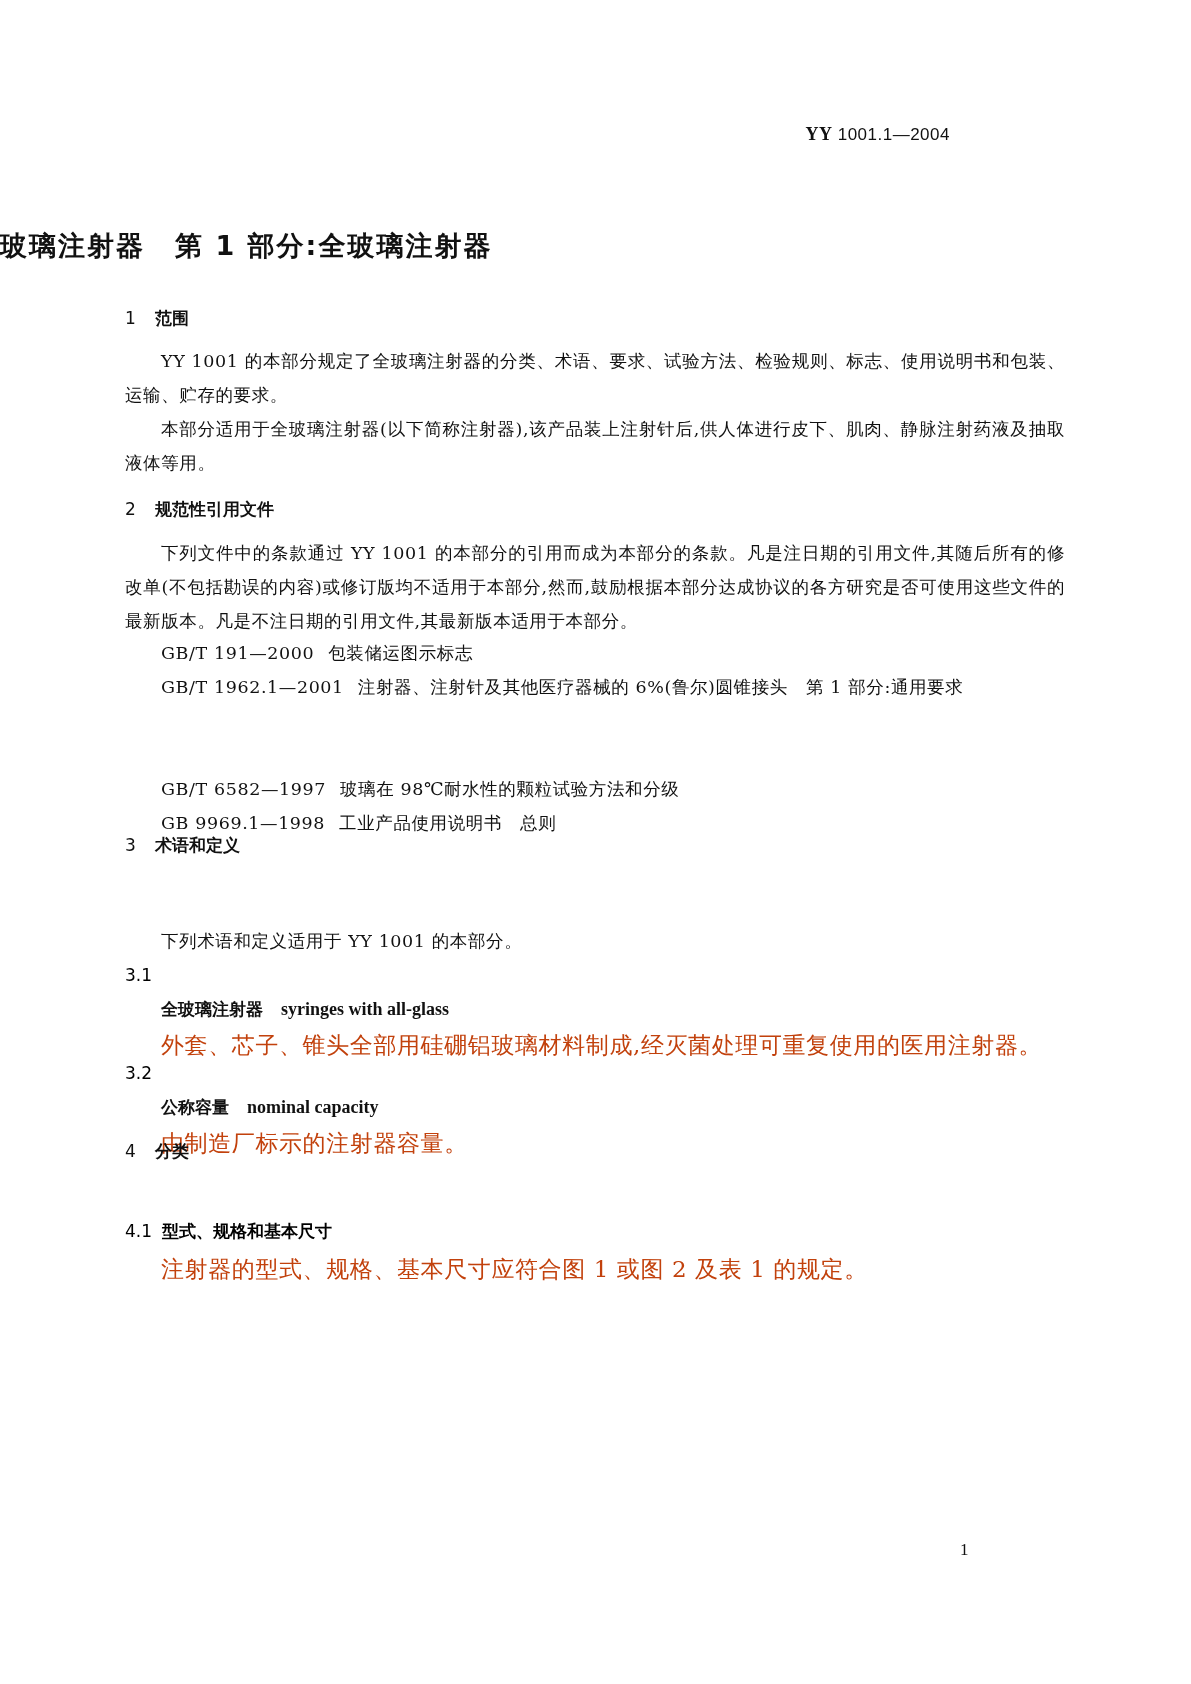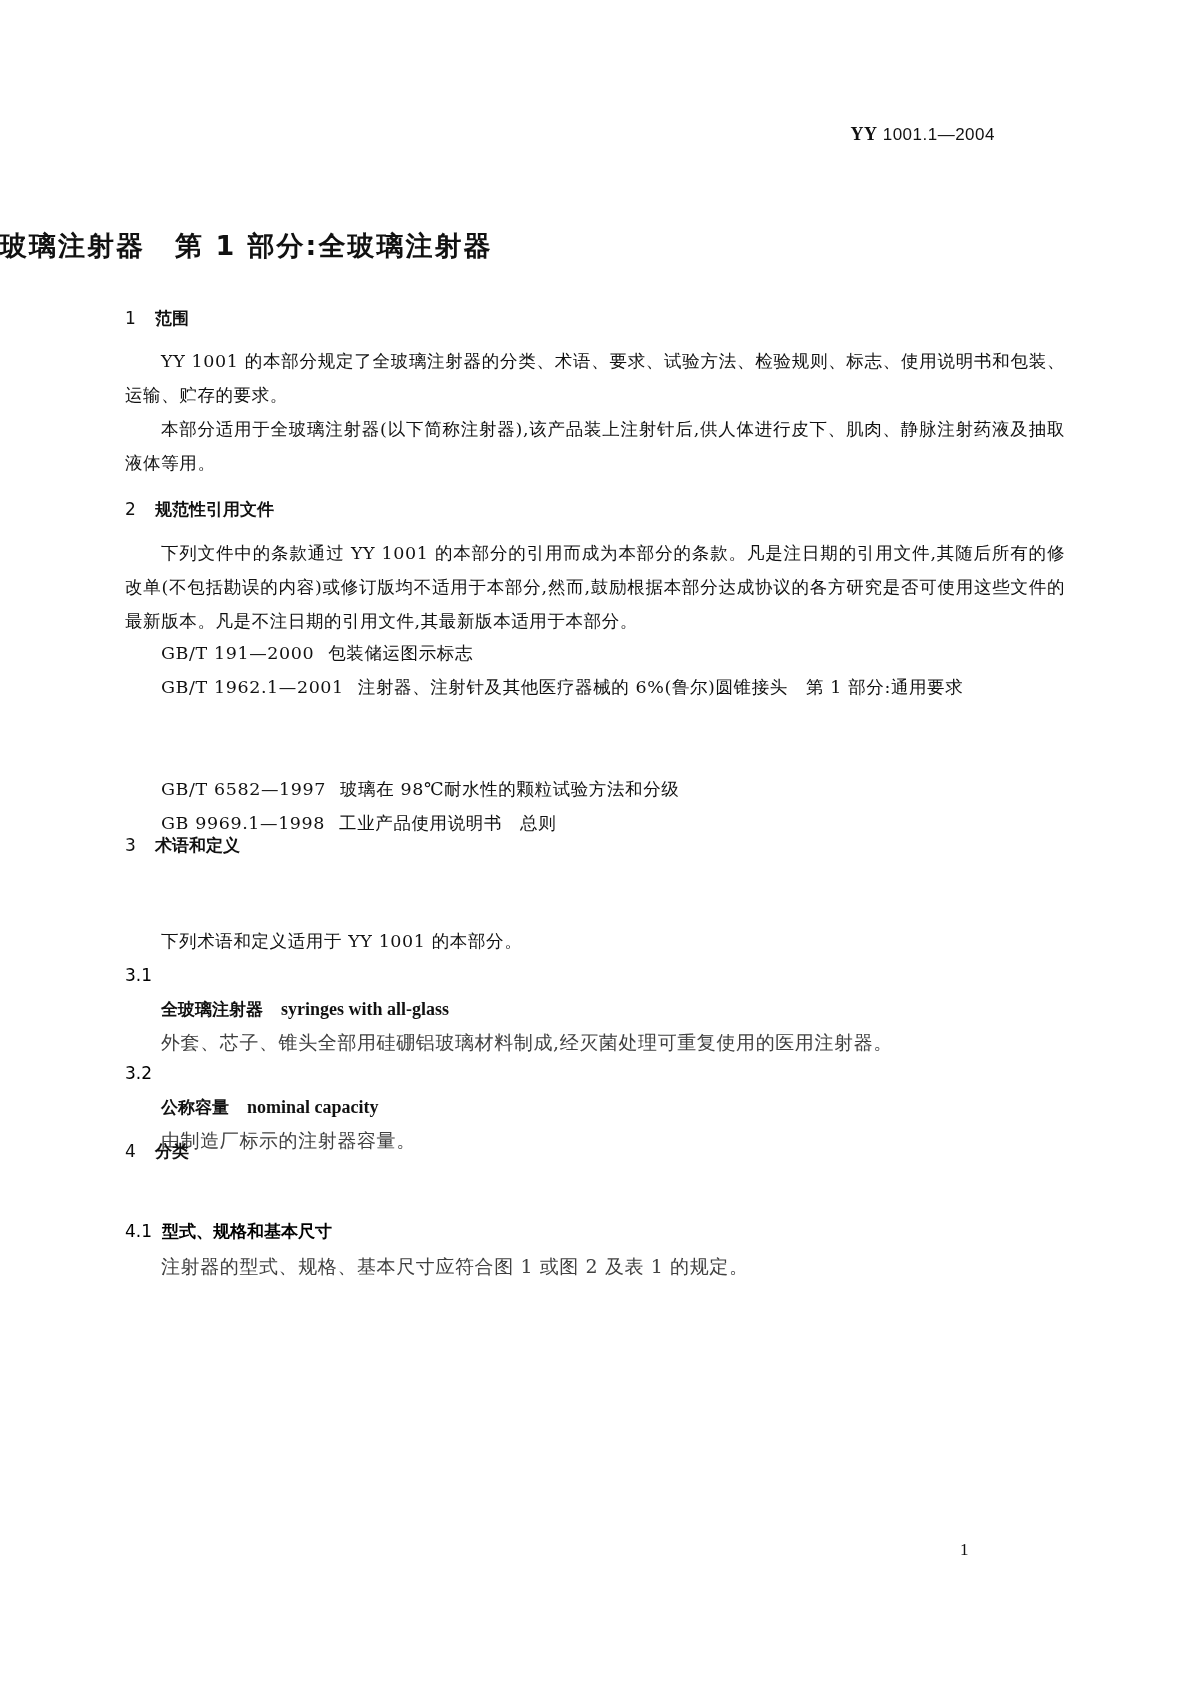--- a/index.html
+++ b/index.html
@@ -1,21 +1,21 @@
 <!DOCTYPE html>
 <html><head>
   <meta charset="utf-8">
   <style>
     html, body { margin: 0; padding: 0; background: #ffffff; }
     body {
       width: 1191px; height: 1684px; position: relative; overflow: hidden;
       color: #111111;
       font-family: "DejaVu Serif", "Liberation Serif", serif;
     }
-    .page { position: absolute; left: 0; top: 0; width: 1086px; height: 1684px; padding-left: 45px; }
+    .page { position: absolute; left: 0; top: 0; width: 1086px; height: 1684px; }
     .std-code {
       position: absolute; right: 136px; top: 124px;
       font-family: "Liberation Sans", "DejaVu Sans", sans-serif;
       font-size: 17px; letter-spacing: 0.5px; color: #111;
     }
     .std-code .yy { font-family: "Liberation Serif", serif; font-weight: bold; font-size: 18px; }
     .doc-title {
       position: absolute; left: 0; width: 1191px; top: 228px; text-align: left;
       font-family: "DejaVu Sans", "Liberation Sans", sans-serif;
       font-size: 27px; font-weight: bold; letter-spacing: 2px; color: #111;
@@ -45,21 +45,21 @@
     }
     .ref .code { margin-right: 14px; }
     .term {
       position: absolute; left: 161px;
       font-family: "DejaVu Sans", "Liberation Sans", sans-serif;
       font-size: 17px; font-weight: bold; color: #111;
     }
     .term .en { font-family: "Liberation Serif", serif; font-size: 18px; margin-left: 18px; }
     .def {
       position: absolute; left: 161px;
-      font-size: 19px; color: #404040; letter-spacing: 0.6px;
+      font-size: 23px; color: #c2410c; letter-spacing: 0.6px;
     }
     .page-number {
       position: absolute; left: 960px; top: 1540px;
       font-family: "Liberation Serif", serif; font-size: 17px; color: #111;
     }
   </style>
 </head>
 <body>
 
 <div class="page">

